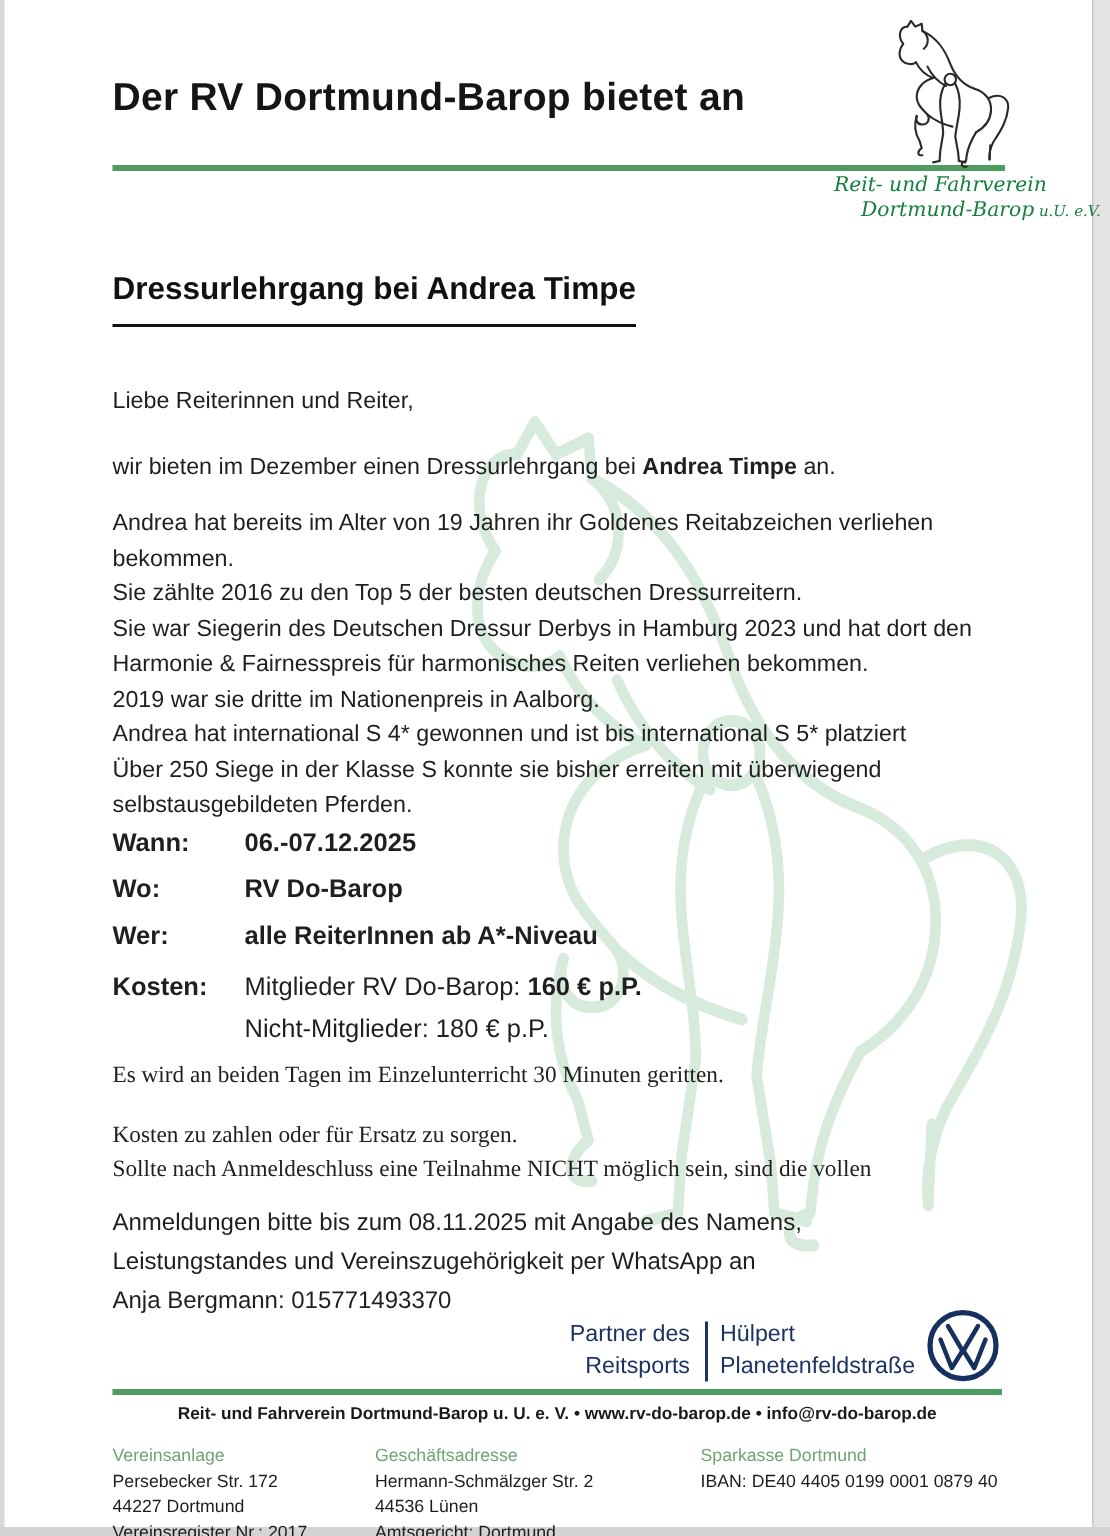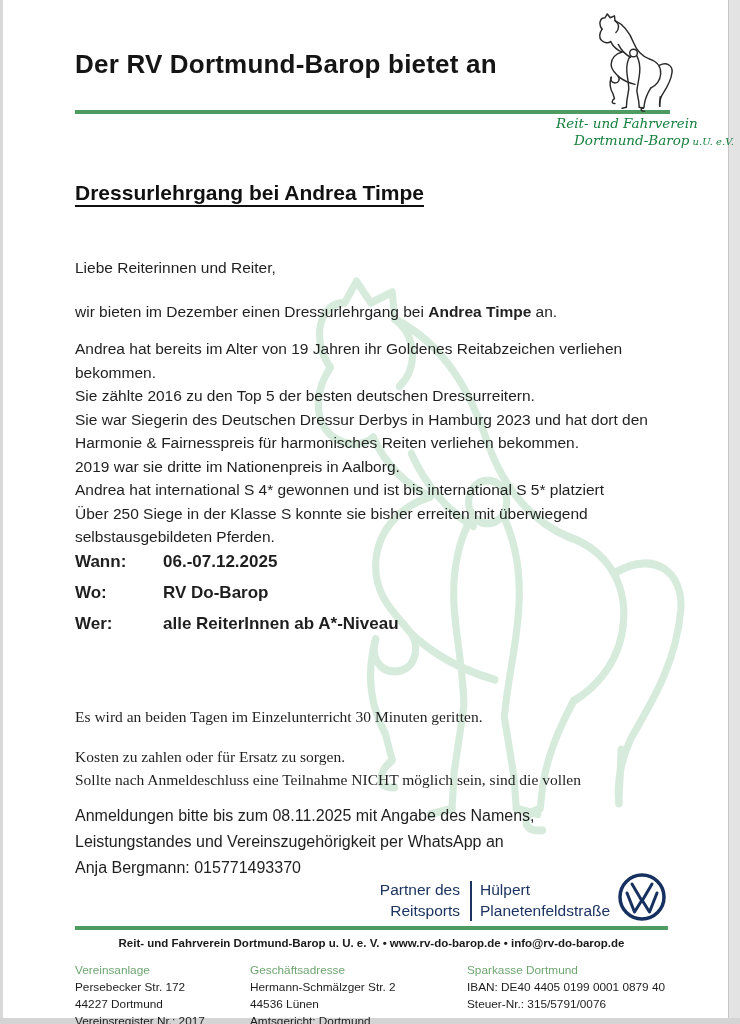--- a/index.html
+++ b/index.html
@@ -24,21 +24,21 @@
   .rule1{left:75px;top:99px;width:595px;}
   .rule2{left:75px;top:915px;width:593px;}
 
   .club-logo{left:543px;top:2px;width:162px;height:100px;color:#2a2a2a;}
   .logo-caption{font-family:"DejaVu Serif",serif;font-style:italic;color:#15803d;white-space:nowrap;}
   .cap1{left:556px;top:104px;font-size:13.5px;}
   .cap2{left:574px;top:121px;font-size:13.5px;}
   .cap-small{font-size:10px;}
 
   .doc-heading{left:75px;top:170px;font-size:21px;font-weight:bold;color:#111;
-    border-bottom:2.5px solid #111;padding-bottom:0;white-space:nowrap;}
+    border-bottom:2.5px solid #111;padding-bottom:11px;white-space:nowrap;}
 
   .body-txt{font-size:15.5px;color:#1f1f1f;}
   .salutation{left:75px;top:248px;}
   .intro{left:75px;top:292px;white-space:nowrap;}
   .about{left:75px;top:326px;line-height:23.5px;}
   .about div{white-space:nowrap;}
 
   .details{left:75px;top:540px;font-size:17px;}
   .drow{display:flex;margin-bottom:9px;line-height:22px;}
   .dlabel{width:88px;font-weight:bold;flex:0 0 88px;}
@@ -146,20 +146,27 @@
         <div class="dval">06.-07.12.2025</div>
       </div>
       <div class="drow">
         <div class="dlabel">Wo:</div>
         <div class="dval">RV Do-Barop</div>
       </div>
       <div class="drow">
         <div class="dlabel">Wer:</div>
         <div class="dval">alle ReiterInnen ab A*-Niveau</div>
       </div>
+      <div class="drow">
+        <div class="dlabel" style="line-height:28px;">Kosten:</div>
+        <div class="dval-mixed">
+          <div><span>Mitglieder RV Do-Barop: </span><b>160 € p.P.</b></div>
+          <div>Nicht-Mitglieder: 180 € p.P.</div>
+        </div>
+      </div>
     </div>
 
     <div class="abs body-txt note note1">Es wird an beiden Tagen im Einzelunterricht 30 Minuten geritten.</div>
 
     <div class="abs body-txt note note2">
       <div>Kosten zu zahlen oder für Ersatz zu sorgen.</div>
       <div>Sollte nach Anmeldeschluss eine Teilnahme NICHT möglich sein, sind die vollen</div>
     </div>
 
     <div class="abs body-txt anmeldung">
@@ -193,21 +200,20 @@
     </div>
     <div class="abs fcols fcol2">
       <div class="fcol-title">Geschäftsadresse</div>
       <div>Hermann-Schmälzger Str. 2</div>
       <div>44536 Lünen</div>
       <div>Amtsgericht: Dortmund</div>
     </div>
     <div class="abs fcols fcol3">
       <div class="fcol-title">Sparkasse Dortmund</div>
       <div>IBAN: DE40 4405 0199 0001 0879 40</div>
-      <div>Steuer-Nr.: 315/5791/0076</div>
     </div>
 
   </div>
 
   <div class="edge-left"></div>
   <div class="edge-right"></div>
   <div class="edge-bottom"></div>
 </div>
 
 </body></html>

